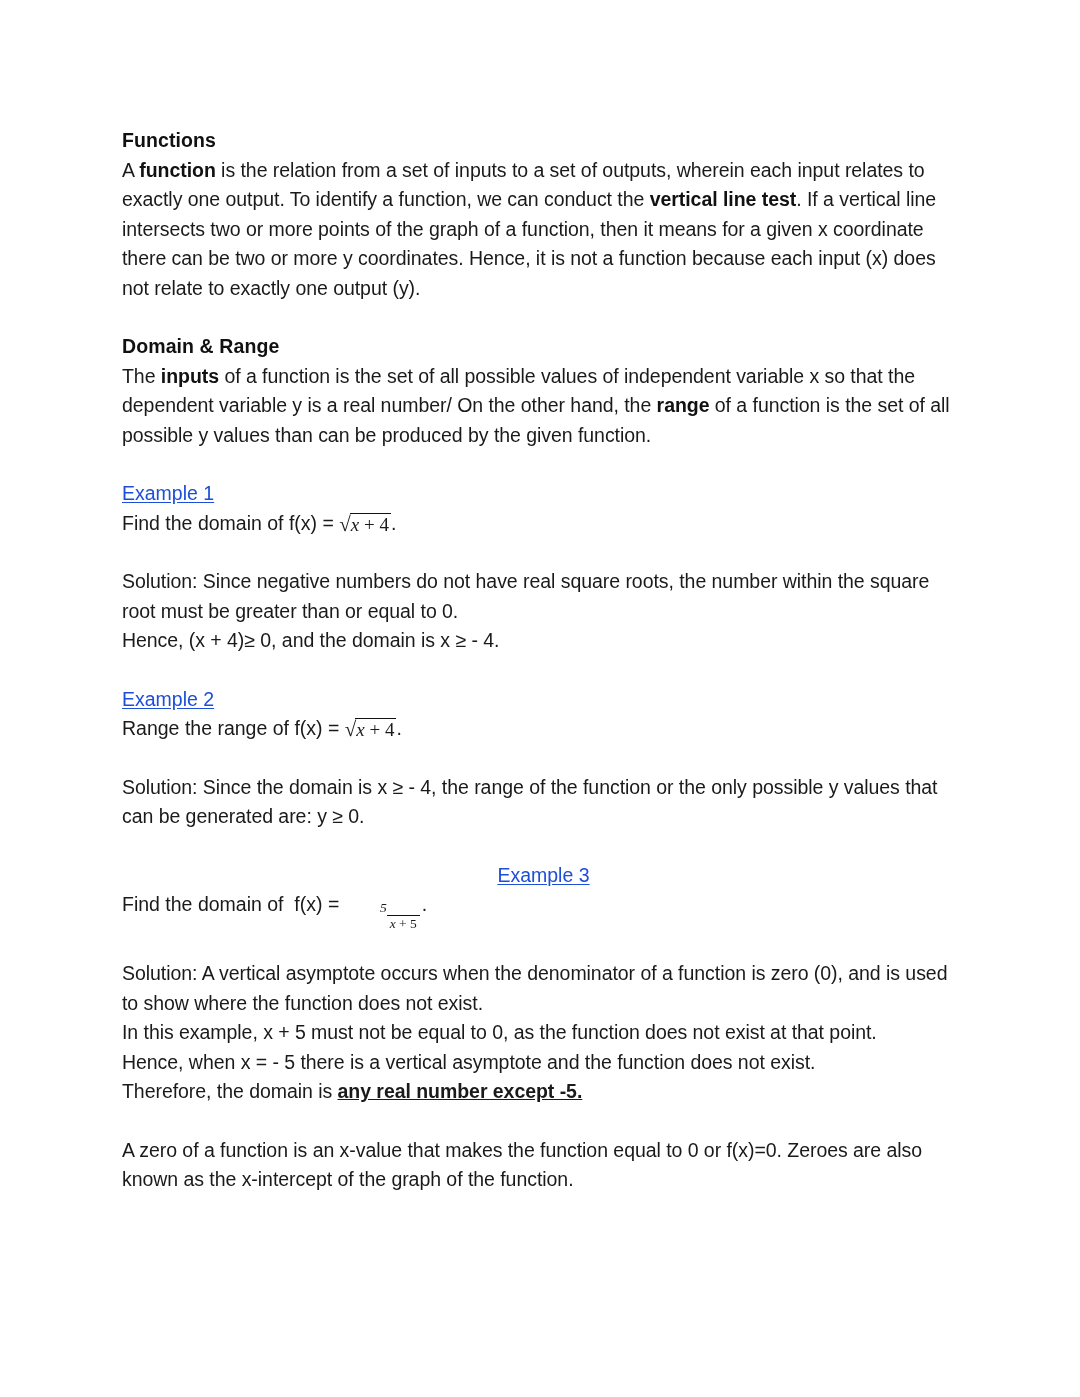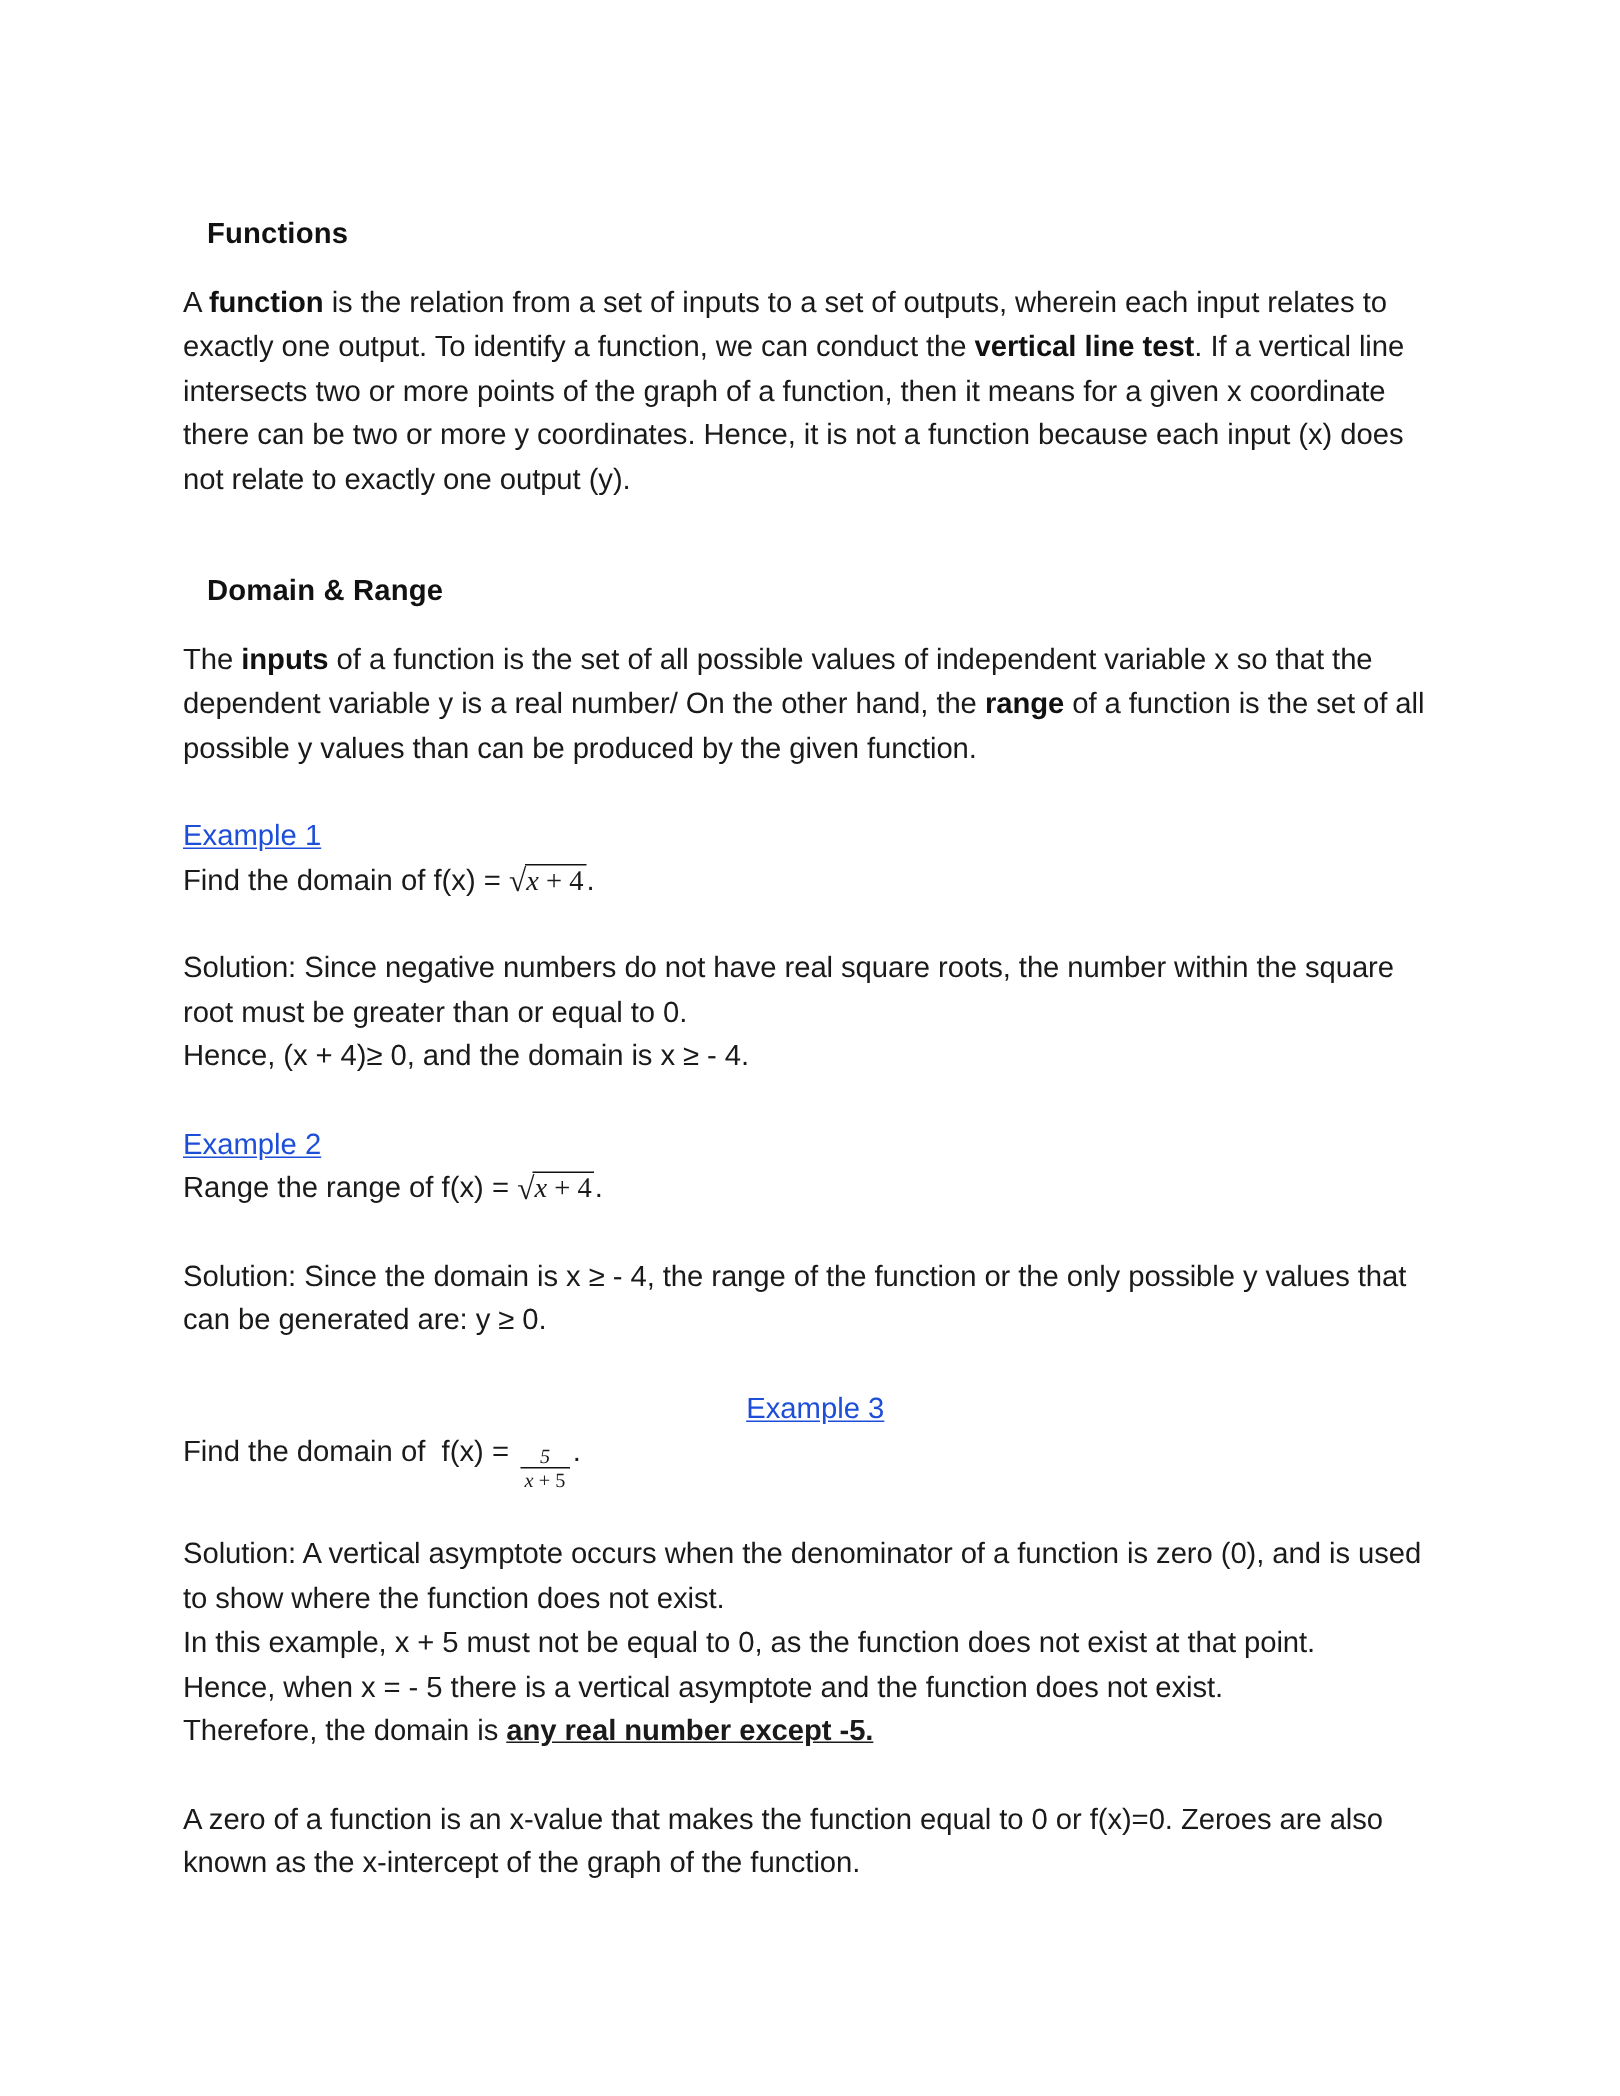--- a/index.html
+++ b/index.html
@@ -29,21 +29,21 @@
     top: 126px;
     width: 838px;
   }
 
   .heading {
     font-size: 19.5px;
     font-weight: bold;
     line-height: 29.5px;
     letter-spacing: 0.1px;
     color: #111111;
-    margin: 16px;
+    margin: 0;
   }
 
   .para {
     font-size: 19.5px;
     line-height: 29.5px;
     color: #1a1a1a;
     margin: 0;
     letter-spacing: -0.05px;
   }
 
@@ -112,20 +112,21 @@
     line-height: 1.12;
     vertical-align: middle;
     position: relative;
     top: 1px;
     margin: 0 2px;
   }
   .frac .num { padding: 0 4px; }
   .frac .den {
     padding: 0 3px;
     border-top: 1.4px solid #111111;
+    margin-left: 40px;
   }
   .frac .op { font-style: normal; }
 
   .bold-underline {
     font-weight: bold;
     text-decoration: underline;
     text-underline-offset: 1px;
   }
 </style>
 </head>

